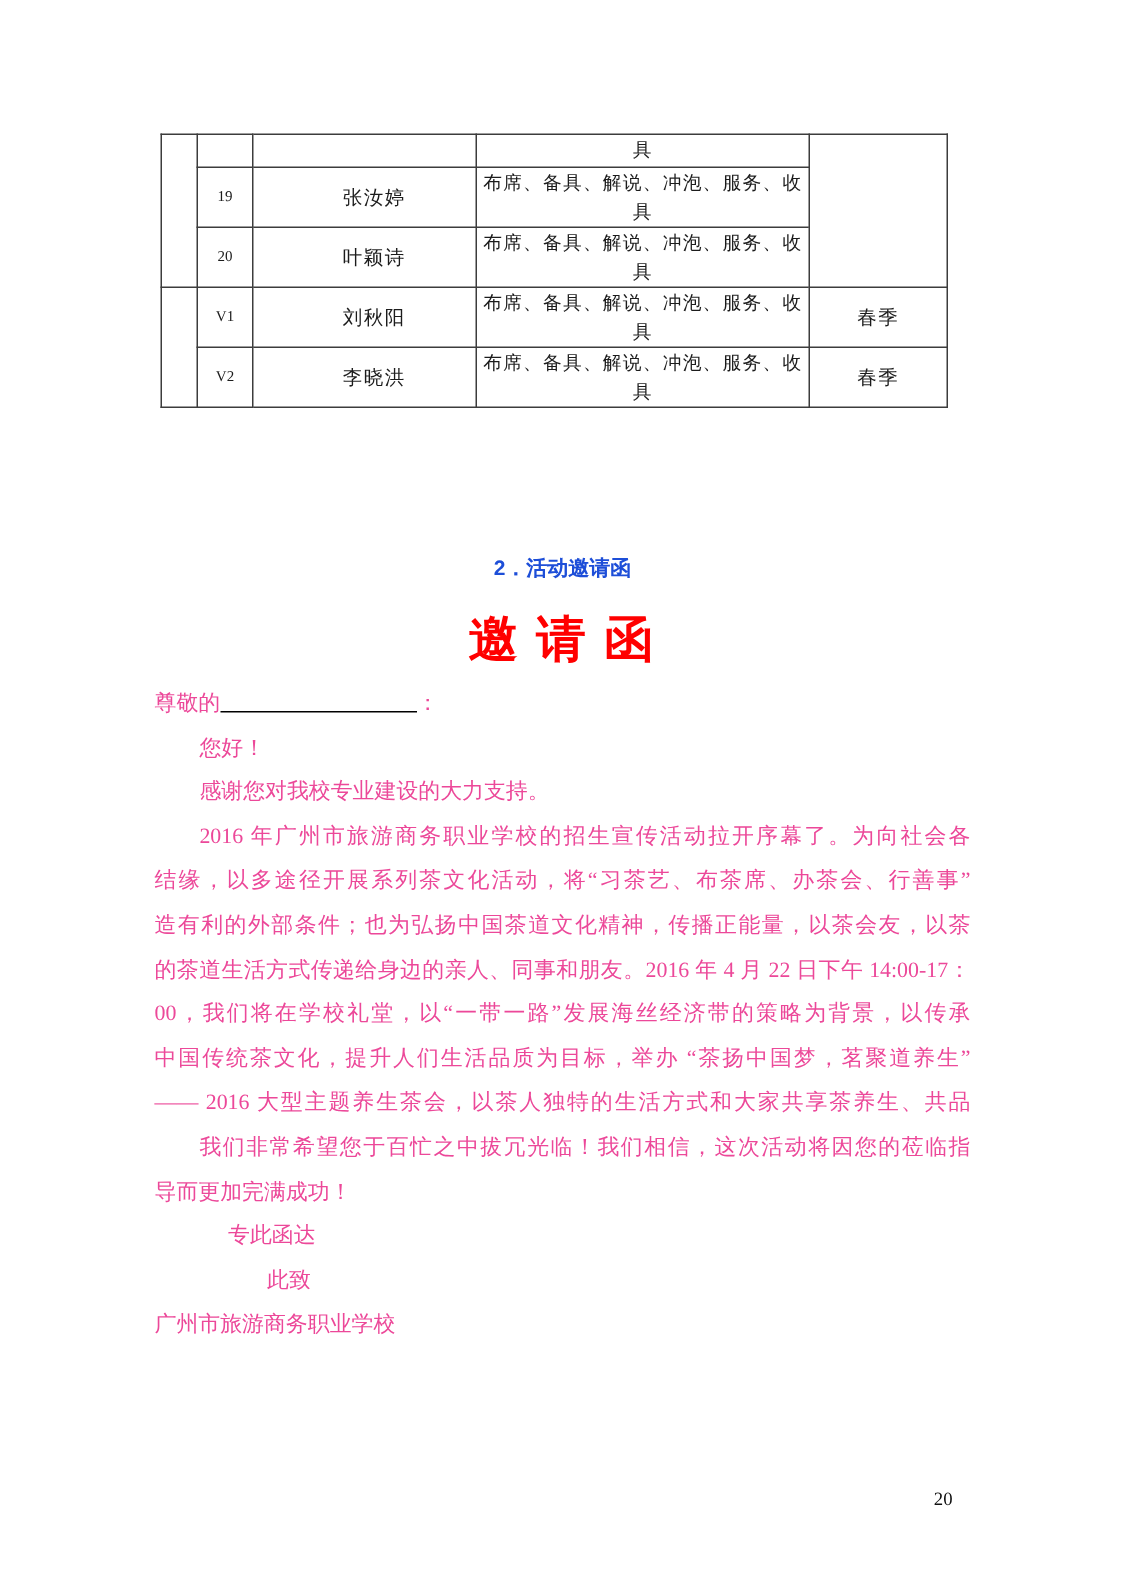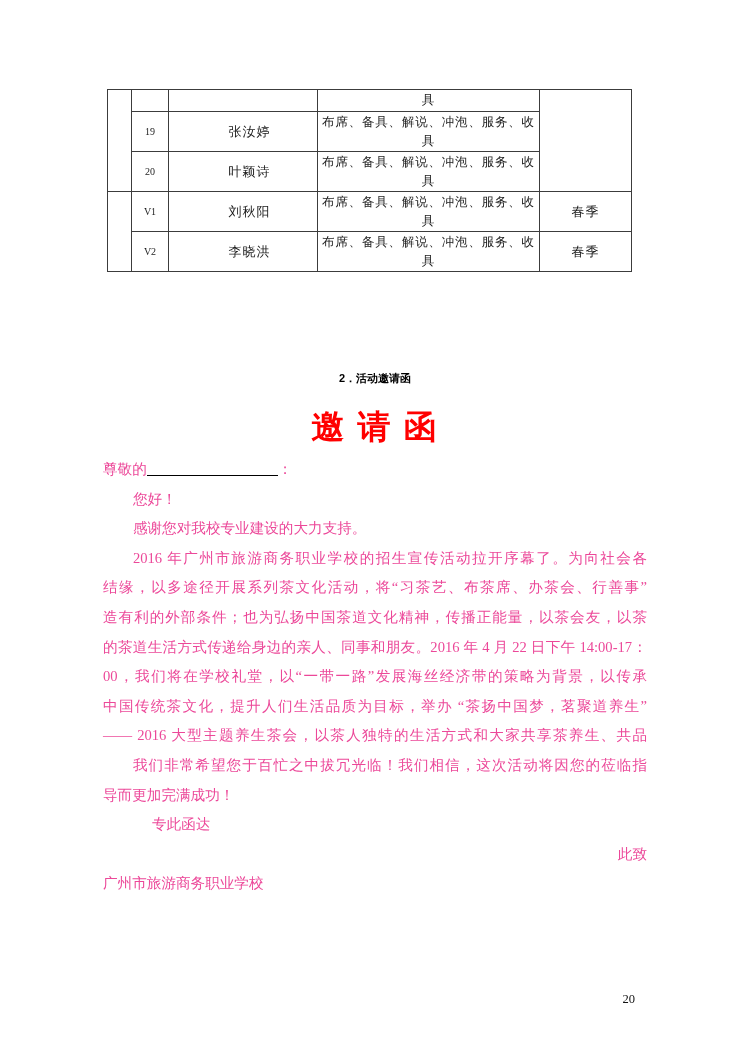--- a/index.html
+++ b/index.html
@@ -45,30 +45,30 @@
   .roster td.season { font-size: 13px; letter-spacing: 1px; }
 
   
   .section-heading {
     position: absolute;
     left: 0; top: 368px;
     width: 750px;
     text-align: center;
     font-family: "Liberation Sans", "DejaVu Sans", sans-serif;
     font-weight: bold;
-    font-size: 11px;
+    font-size: 14px;
     line-height: 20px;
-    color: #000000;
+    color: #1d4ed8;
   }
   .letter-title {
     position: absolute;
     left: 0; top: 406px;
     width: 750px;
     text-align: center;
-    font-family: Liberation Sans, sans-serif;
+    font-family: Liberation Serif, serif;
     font-weight: bold;
     font-size: 33px;
     line-height: 42px;
     letter-spacing: 2px;
   }
 
   
   .letter {
     position: absolute;
     left: 103px;
@@ -82,21 +82,21 @@
     line-height: 29.6px;
     white-space: nowrap;
   }
   .line.fill {
     white-space: normal;
     text-align: justify;
     text-align-last: justify;
   }
   .line.ind { text-indent: 2.05em; }
   .line.ind1 { padding-left: 49px; }
-  .line.ind2 { padding-left: 75px; text-align: right; }
+  .line.ind2 { padding-left: 75px; }
   .line.right { text-align: left; padding-right: 13px; }
 
   .salutation .blank {
     display: inline-block;
     width: 131px;
     height: 16px;
     border-bottom: 1px solid #000;
     vertical-align: -2px;
   }
 

